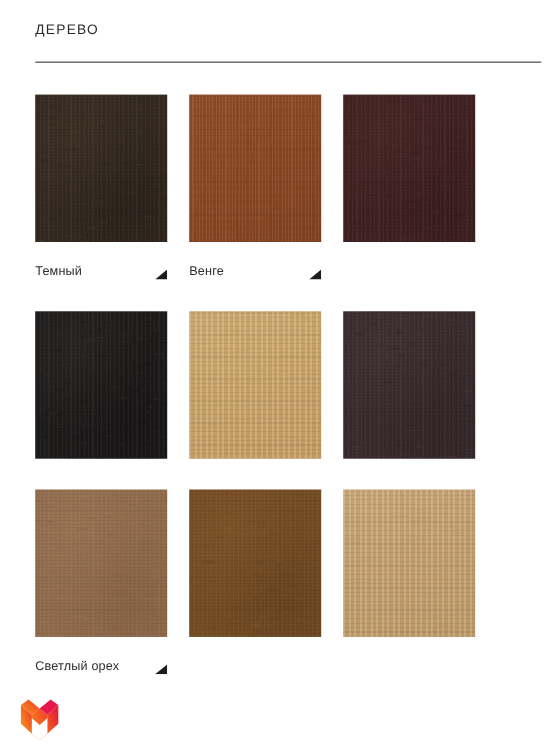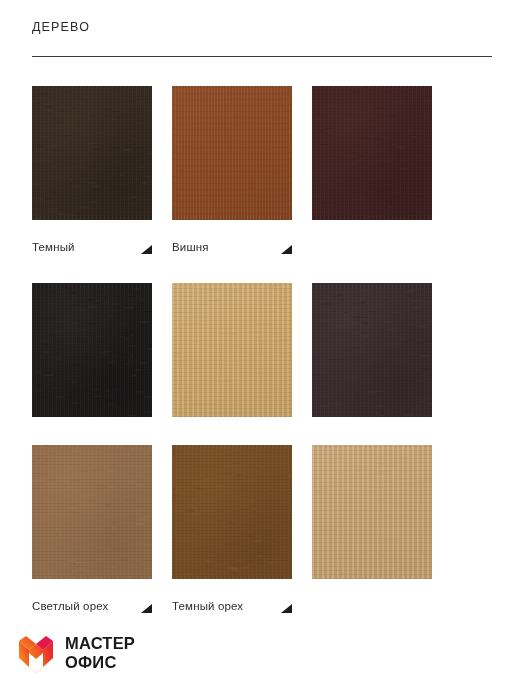--- a/index.html
+++ b/index.html
@@ -444,21 +444,21 @@
           <i style="position:absolute;left:9.43%;top:38.26%;width:1px;height:11.9%;background:#793d1e;opacity:0.20"></i>
           <i style="position:absolute;left:32.31%;top:61.13%;width:1px;height:6.7%;background:#793d1e;opacity:0.18"></i>
           <i style="position:absolute;left:79.96%;top:17.16%;width:1px;height:4.6%;background:#793d1e;opacity:0.15"></i>
           <i style="position:absolute;left:16.69%;top:29.95%;width:1px;height:7.5%;background:#793d1e;opacity:0.11"></i>
           <i style="position:absolute;left:37.72%;top:90.86%;width:1px;height:9.7%;background:#793d1e;opacity:0.22"></i>
           <i style="position:absolute;left:46.26%;top:30.57%;width:1px;height:7.0%;background:#793d1e;opacity:0.22"></i>
           <i style="position:absolute;left:11.88%;top:40.65%;width:1px;height:11.4%;background:#793d1e;opacity:0.19"></i>
         </div>
       </div>
       <div class="swatch-caption">
-        <span class="swatch-label">Вишня</span>
+        <span class="swatch-label">Венге</span>
         <span class="zoom-marker">
           <svg viewBox="0 0 11 9" width="11" height="9" aria-hidden="true">
             <path d="M11 0 L11 9 L0 9 Z" fill="#1c1c1c"></path>
           </svg>
         </span>
       </div>
     </div>
     <div class="swatch-cell">
       <div class="swatch-tile" style="background-color: rgb(64, 33, 33);">
         <div class="grain" style="background-image: repeating-linear-gradient(0deg, rgba(0, 0, 0, 0.06) 0px, rgba(0, 0, 0, 0.06) 1px, transparent 1px, transparent 3px), repeating-linear-gradient(90deg, rgba(255, 255, 255, 0.043) 0px, rgba(255, 255, 255, 0.043) 1px, transparent 1px, transparent 4px), radial-gradient(at 30% 25%, rgba(85, 48, 44, 0.333) 0%, transparent 55%), radial-gradient(at 75% 78%, rgba(51, 26, 26, 0.533) 0%, transparent 60%);"></div>
@@ -1461,28 +1461,20 @@
           <i style="position:absolute;left:13.48%;top:93.30%;width:6.9%;height:1px;background:#613e1c;opacity:0.30"></i>
           <i style="position:absolute;left:49.02%;top:92.16%;width:7.1%;height:2px;background:#8a5e31;opacity:0.27"></i>
           <i style="position:absolute;left:69.46%;top:13.44%;width:3.3%;height:1px;background:#613e1c;opacity:0.12"></i>
           <i style="position:absolute;left:77.52%;top:81.07%;width:2.5%;height:2px;background:#613e1c;opacity:0.20"></i>
           <i style="position:absolute;left:95.74%;top:83.74%;width:7.5%;height:1px;background:#8a5e31;opacity:0.06"></i>
           <i style="position:absolute;left:77.10%;top:86.23%;width:7.2%;height:2px;background:#8a5e31;opacity:0.06"></i>
           <i style="position:absolute;left:50.79%;top:85.97%;width:1.7%;height:1px;background:#613e1c;opacity:0.28"></i>
           <i style="position:absolute;left:49.55%;top:15.19%;width:6.5%;height:1px;background:#8a5e31;opacity:0.26"></i>
         </div>
       </div>
-      <div class="swatch-caption">
-        <span class="swatch-label">Темный орех</span>
-        <span class="zoom-marker">
-          <svg viewBox="0 0 11 9" width="11" height="9" aria-hidden="true">
-            <path d="M11 0 L11 9 L0 9 Z" fill="#1c1c1c"></path>
-          </svg>
-        </span>
-      </div>
     </div>
     <div class="swatch-cell">
       <div class="swatch-tile" style="background-color: rgb(200, 164, 115);">
         <div class="grain" style="background-image: repeating-linear-gradient(90deg, rgba(255, 255, 255, 0.1) 0px, rgba(255, 255, 255, 0.1) 2px, rgba(0, 0, 0, 0.05) 2px, rgba(0, 0, 0, 0.05) 5px), repeating-linear-gradient(0deg, rgba(0, 0, 0, 0.07) 0px, rgba(0, 0, 0, 0.07) 1px, transparent 1px, transparent 4px), linear-gradient(160deg, rgba(216, 184, 140, 0.4) 0%, transparent 45%, rgba(184, 147, 95, 0.333) 100%);"></div>
         <div class="grain">
           <i style="position:absolute;left:1.82%;top:35.22%;width:9.7%;height:1px;background:#b8935f;opacity:0.20"></i>
           <i style="position:absolute;left:68.70%;top:43.59%;width:4.0%;height:1px;background:#b8935f;opacity:0.20"></i>
           <i style="position:absolute;left:6.52%;top:62.83%;width:14.3%;height:1px;background:#b8935f;opacity:0.26"></i>
           <i style="position:absolute;left:17.80%;top:20.19%;width:15.7%;height:1px;background:#b8935f;opacity:0.12"></i>
           <i style="position:absolute;left:36.85%;top:19.74%;width:3.0%;height:1px;background:#b8935f;opacity:0.15"></i>
@@ -1604,17 +1596,13 @@
 
       <path d="M37 8 L27 17 L20 11 L30 3 Z" fill="#E5174B"></path>
 
       <path d="M13 17 L20 11 L27 17 L27 34 L20 40 L13 34 Z" fill="url(#gM)"></path>
 
       <path d="M13 34 L13 20 L20 26 L27 20 L27 34 L20 40 Z" fill="#ffffff"></path>
 
       <path d="M3 25 L13 34 L20 40 L27 34 L37 25 L37 28 L20 43 L3 28 Z" fill="url(#gL)" opacity="0"></path>
     </svg>
   </div>
-  <div class="brand-wordmark">
-    <span class="brand-line">МАСТЕР</span>
-    <span class="brand-line">ОФИС</span>
-  </div>
 </div>
 
 </body></html>

